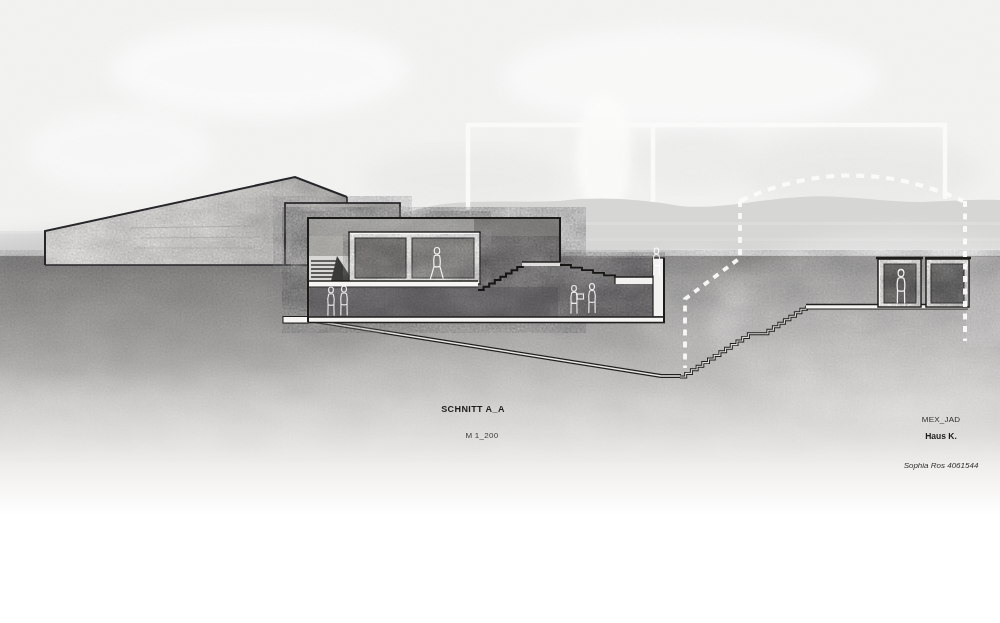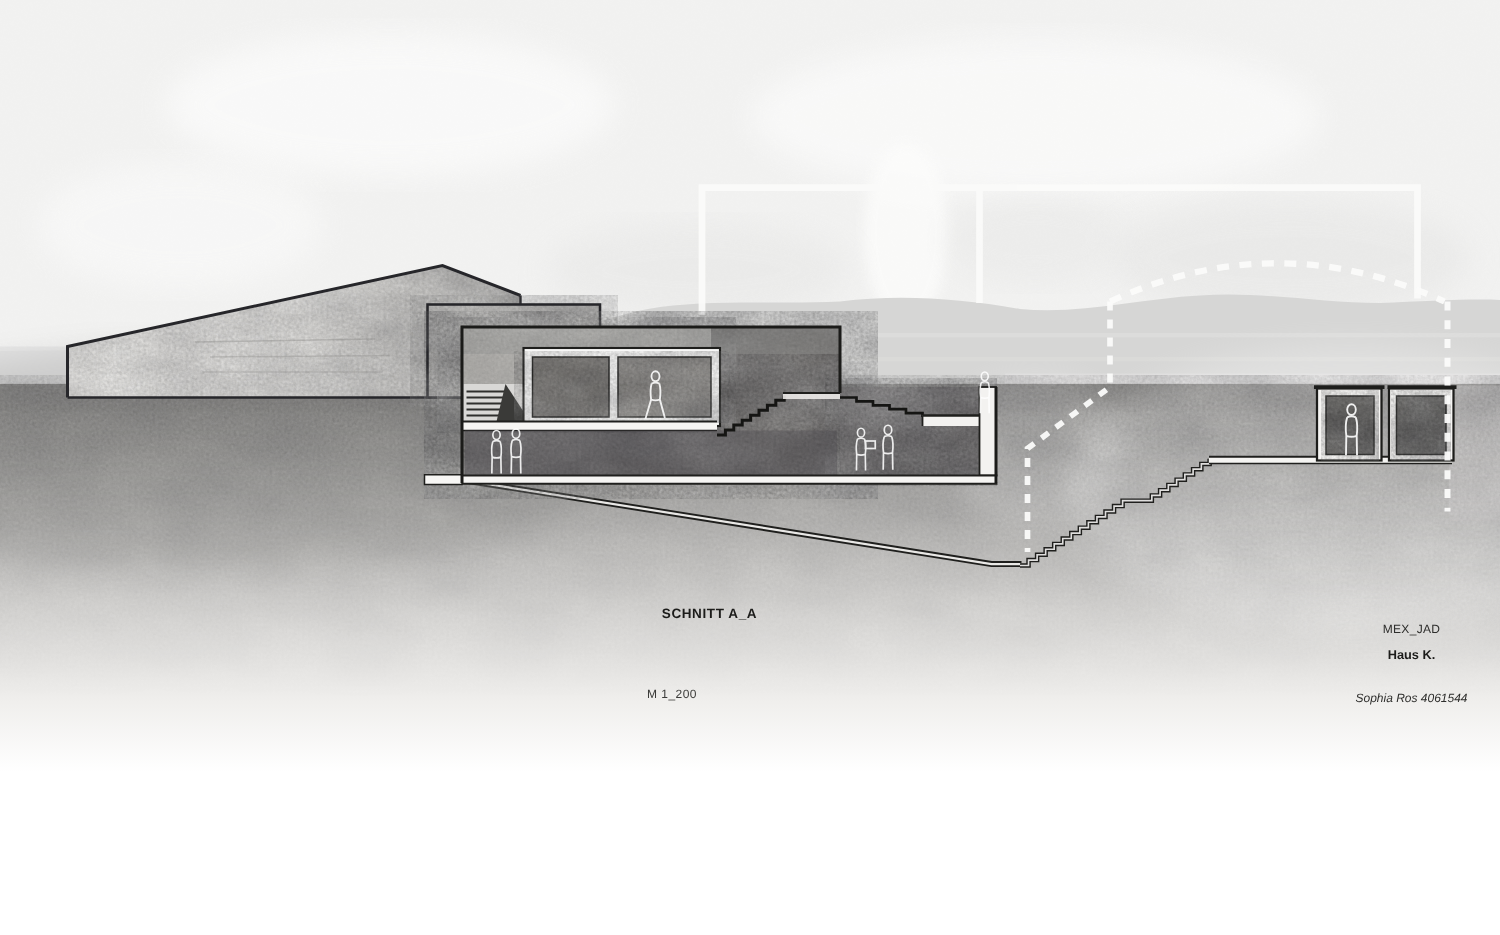--- a/index.html
+++ b/index.html
@@ -263,18 +263,18 @@
     <use href="#person-stand" transform="translate(901,269.5) scale(1.15)" stroke="#ffffff" stroke-width="1.1" opacity="0.9"></use>
   </g>
 
   <g stroke="#fbfbfa" fill="none" opacity="0.95">
     <path d="M740,201 L740,258 L685,299 L685,368" stroke-width="3.8" stroke-dasharray="6 6"></path>
     <path d="M965,201 L965,341" stroke-width="4" stroke-dasharray="6 6.5"></path>
   </g>
 </svg>
 
 <div class="label title" style="left:473px;top:404px;">SCHNITT A_A</div>
-<div class="label scale" style="left:448px;top:431px;margin-top:27px;">M 1_200</div>
+<div class="label scale" style="left:482px;top:431px;">M 1_200</div>
 <div class="label proj" style="left:941px;top:404px;">Haus K.</div>
 <div class="label code" style="left:941px;top:415px;">MEX_JAD</div>
 <div class="label author" style="left:941px;top:425px;margin-top:36px;">Sophia Ros 4061544</div>
 
 </div>
 
 </body></html>

